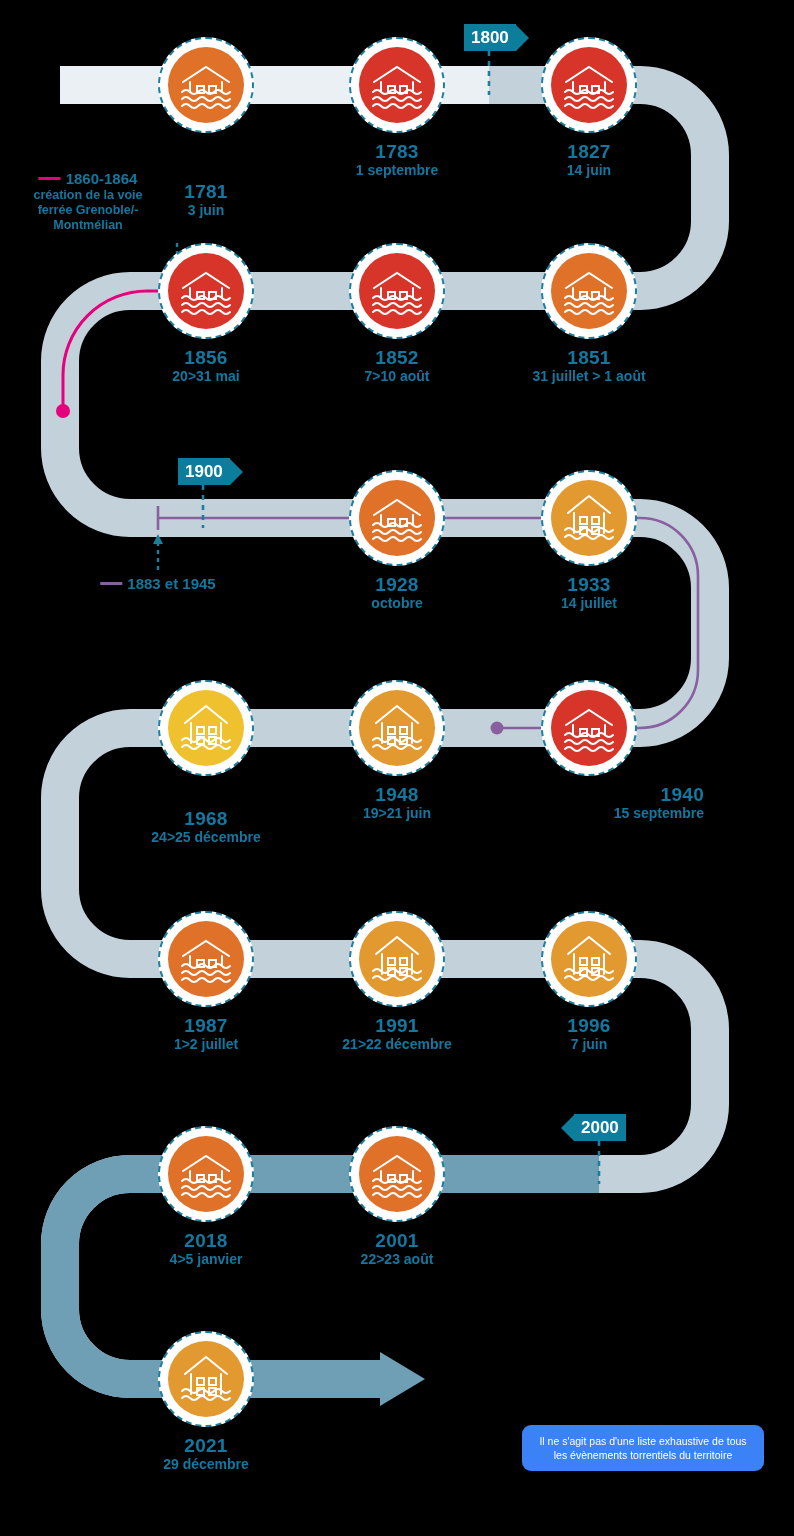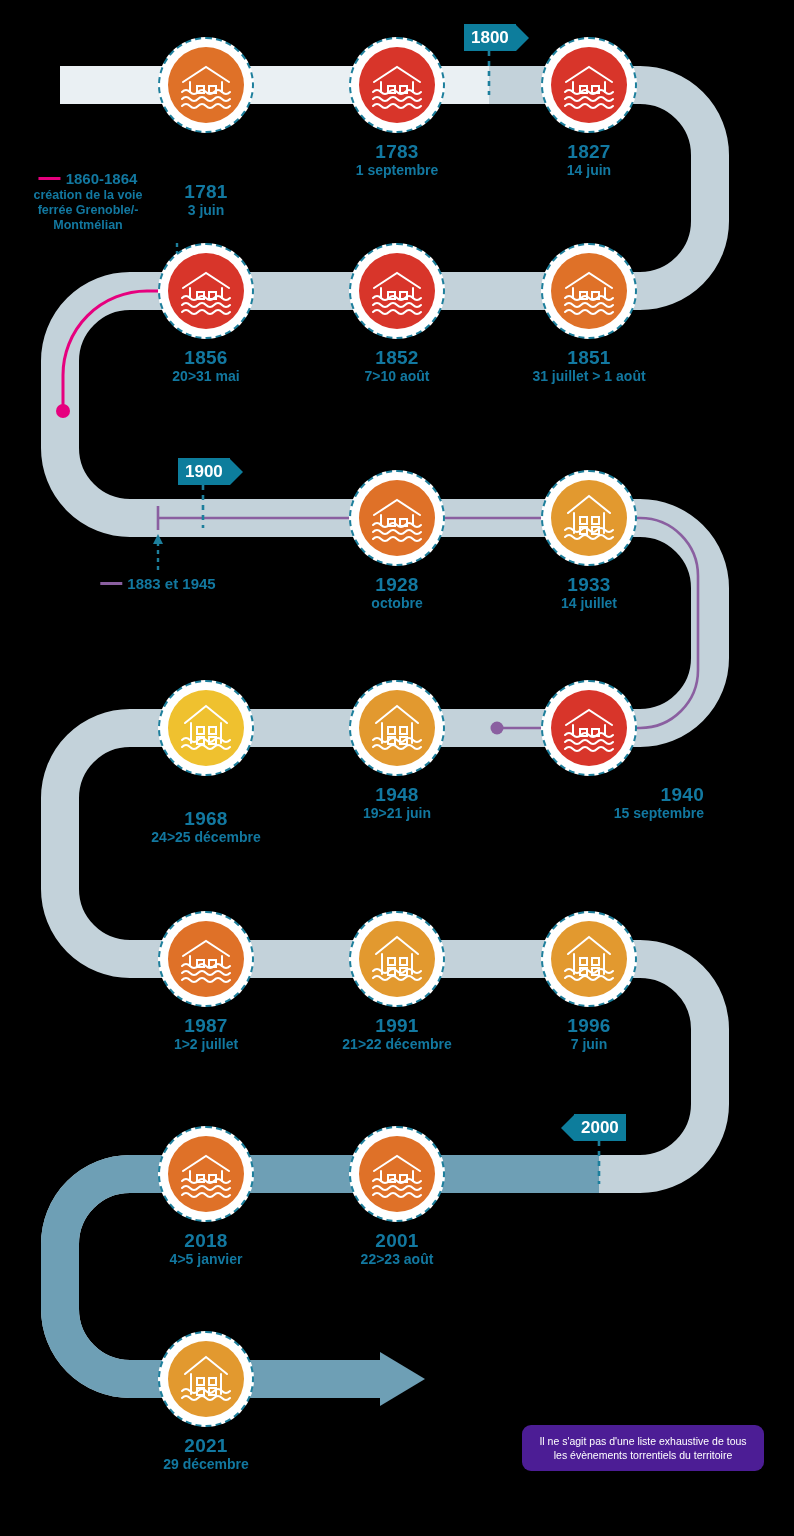--- a/index.html
+++ b/index.html
@@ -20,21 +20,21 @@
               height:27px;display:flex;align-items:center;padding:0 7px;line-height:27px;}
   .flag .tipR{width:0;height:0;border-top:13.5px solid transparent;
               border-bottom:13.5px solid transparent;border-left:13px solid #0d7d9c;}
   .flag .tipL{width:0;height:0;border-top:13.5px solid transparent;
               border-bottom:13.5px solid transparent;border-right:13px solid #0d7d9c;}
   .ann{position:absolute;color:#1278a0;text-align:center;}
   .ann .hd{font-weight:bold;font-size:15px;line-height:18px;white-space:nowrap;}
   .ann .dash{display:inline-block;width:22px;height:3px;vertical-align:middle;
              margin-right:5px;margin-bottom:3px;}
   .ann .bd{font-weight:bold;font-size:12.5px;line-height:15px;}
-  .note{position:absolute;background:#4c1d95;color:#fff;border-radius:9px;
+  .note{position:absolute;background:#3b82f6;color:#fff;border-radius:9px;
         font-size:10.5px;line-height:14px;text-align:center;padding:9px 12px;
         box-sizing:border-box;}
 </style>
 </head>
 <body>
 
 <div id="stage">
 
   <svg class="layer">
     <defs>

